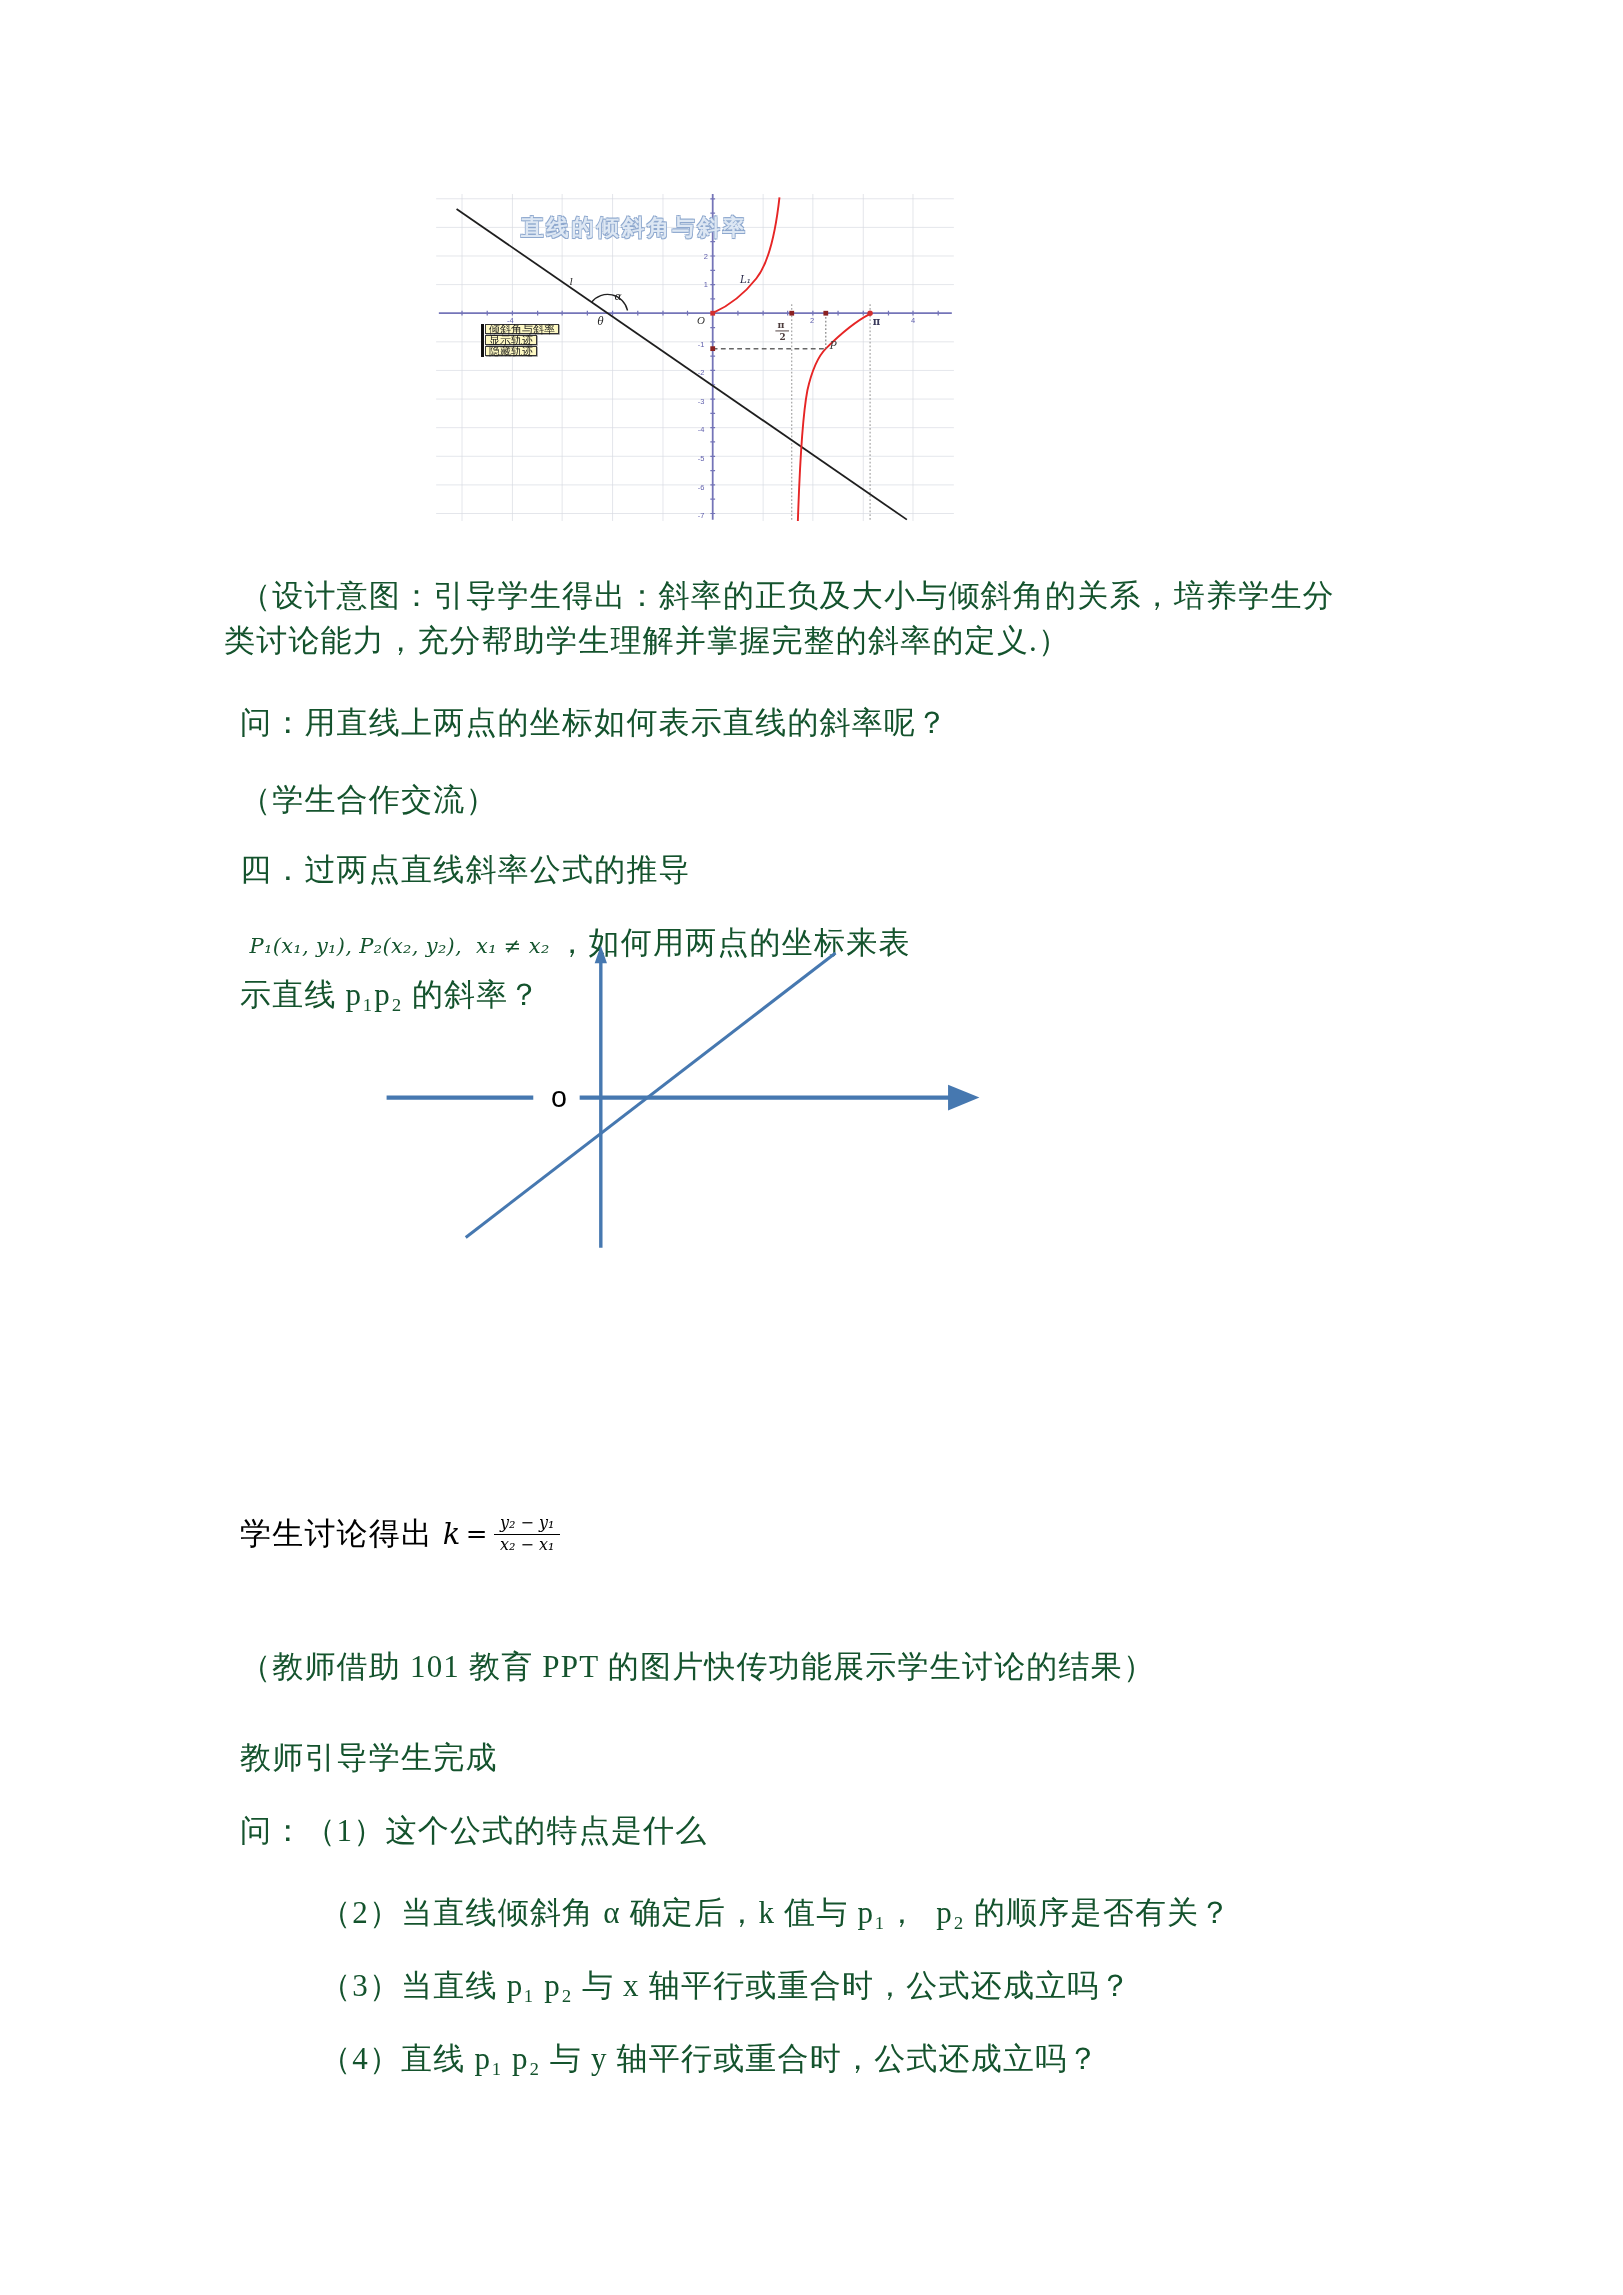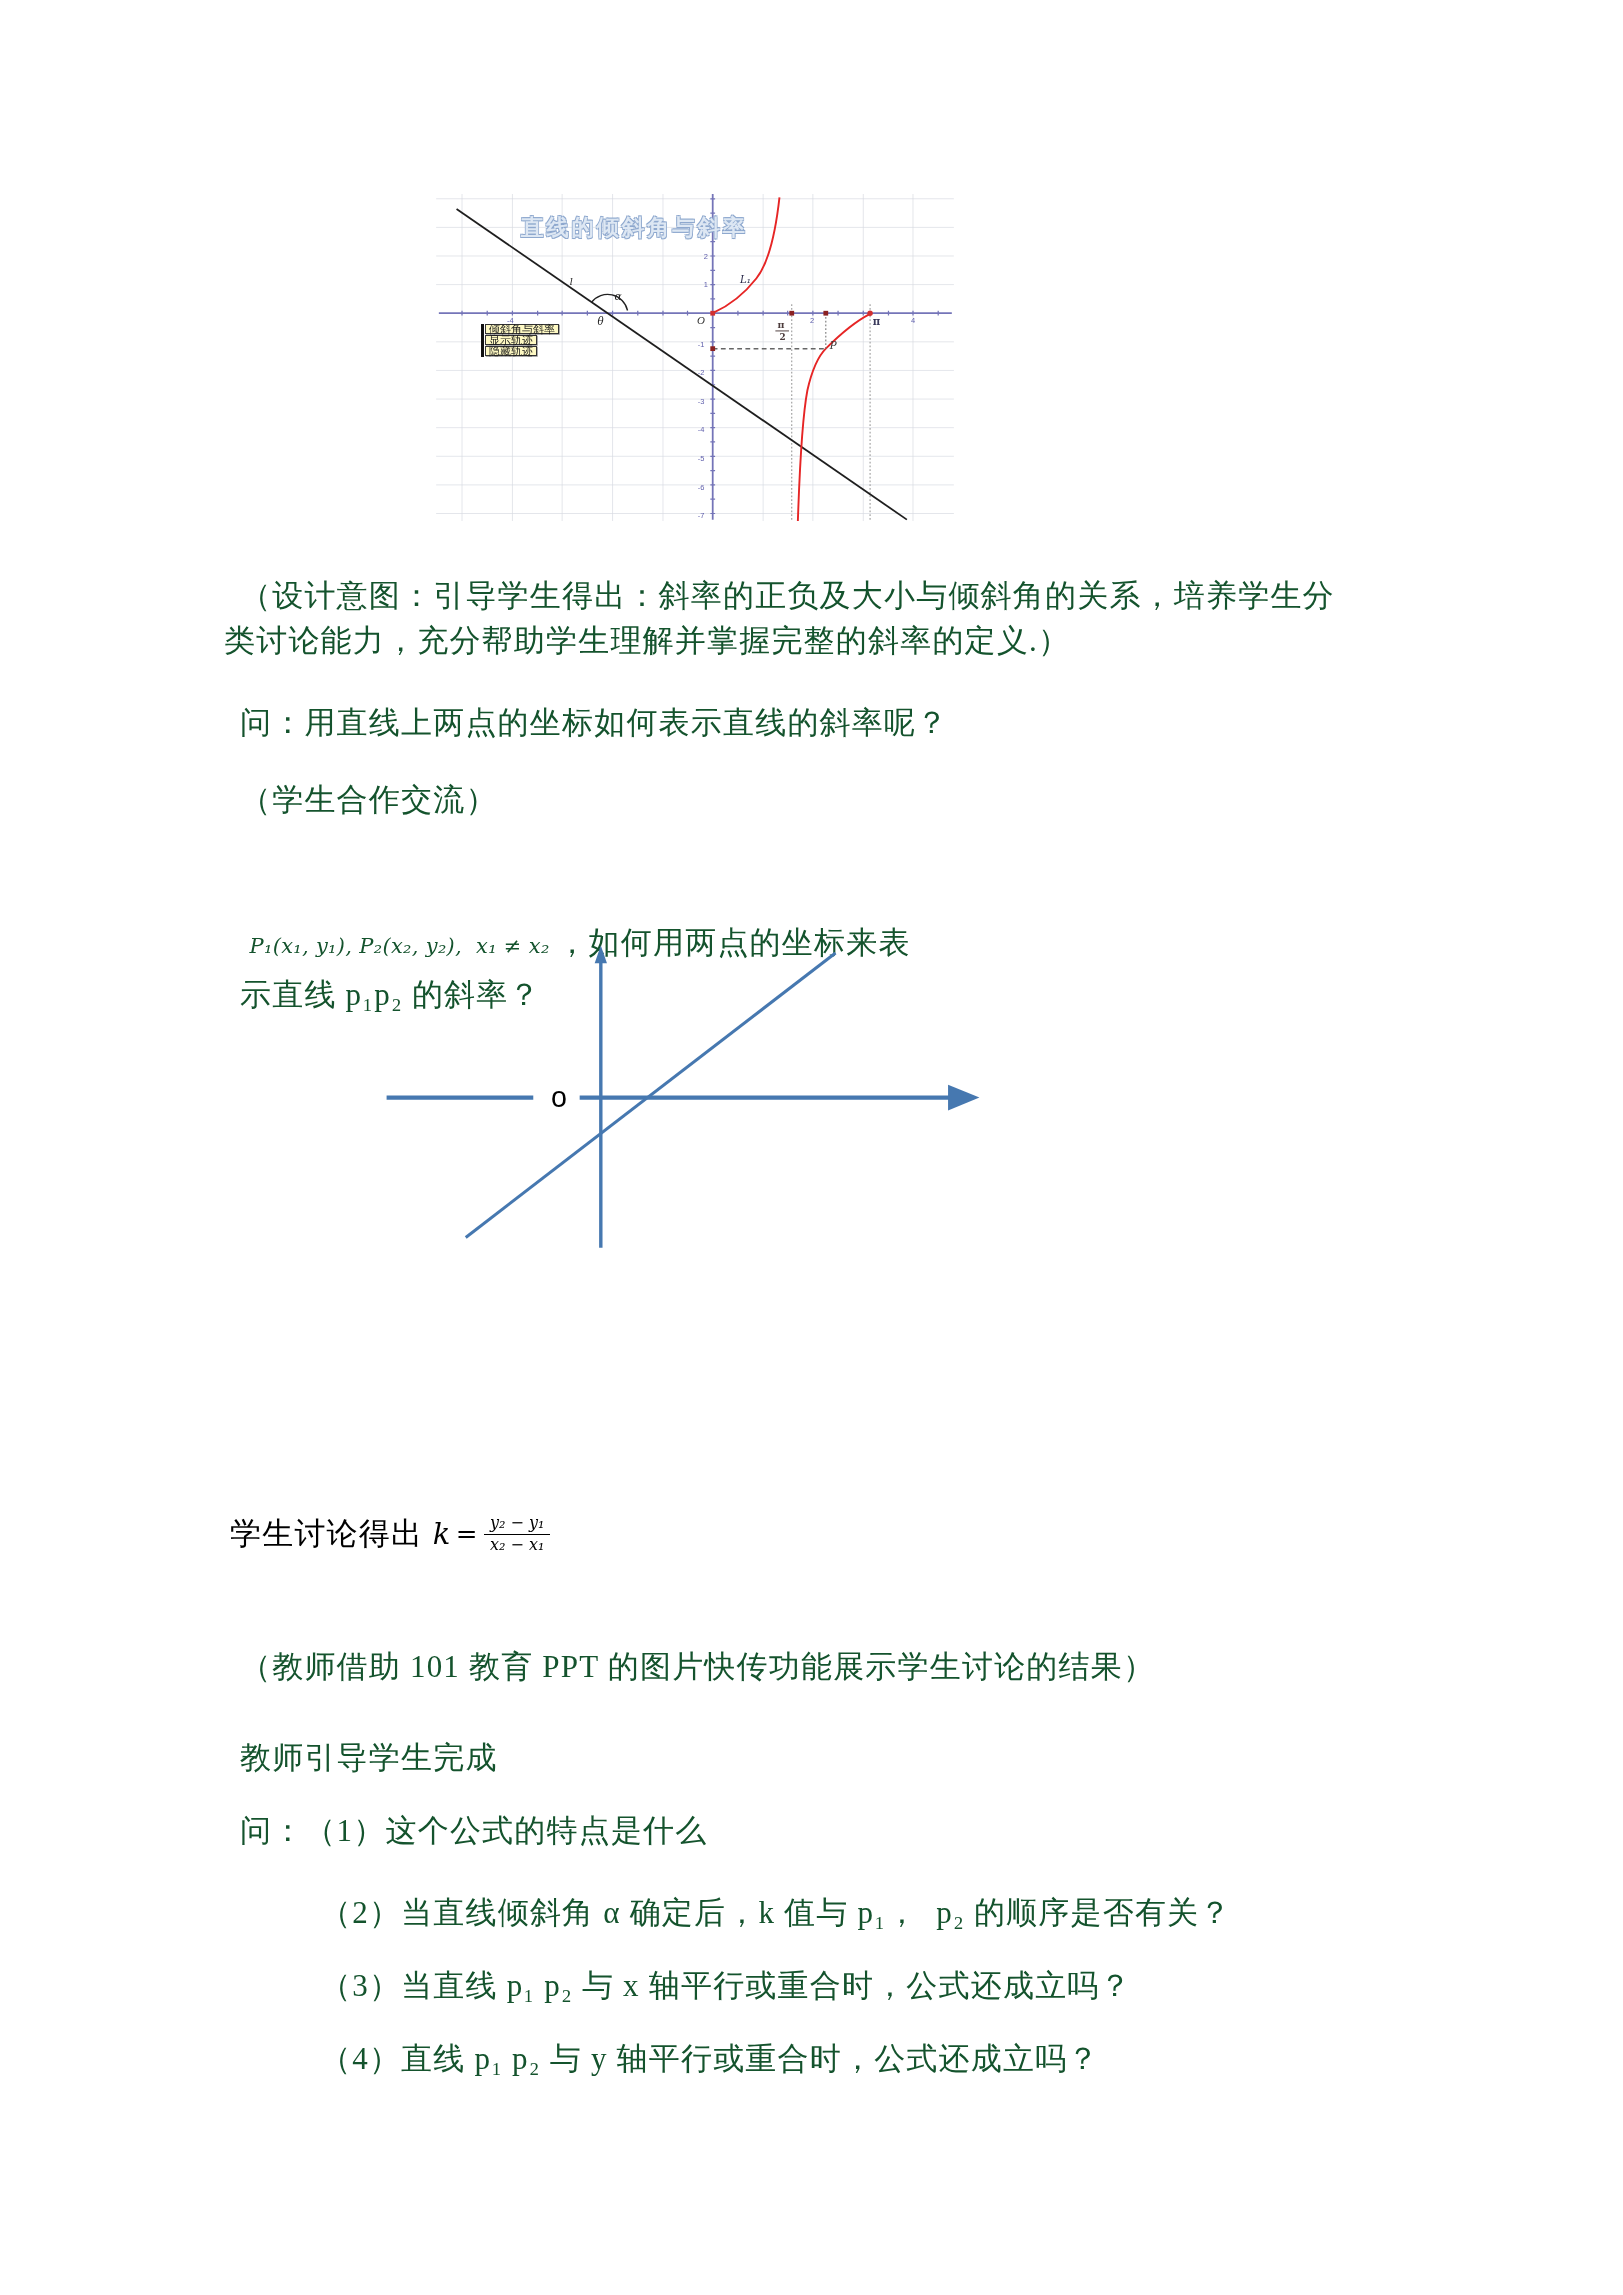--- a/index.html
+++ b/index.html
@@ -48,21 +48,21 @@
   }
   
   .inline-math{
     font-family:"DejaVu Serif","Liberation Serif",serif;
     font-style:italic;
     font-size:21px;
     letter-spacing:0.3px;
     padding:0 6.8px 0 9.5px;
   }
   .formula-row{
-    position:absolute;left:230px;top:1496px;
+    position:absolute;left:240px;top:1496px;
     display:flex;align-items:center;height:76px;
   }
   .formula-row .lead{font-size:31px;letter-spacing:1.2px;white-space:pre;}
   .math-k{font-family:"DejaVu Serif","Liberation Serif",serif;font-style:italic;font-size:29px;margin-left:9.5px;}
   .math-eq{font-family:"DejaVu Serif","Liberation Serif",serif;font-size:26px;margin:0 6.8px 0 5.5px;}
   .fraction{
     display:inline-block;text-align:center;
     font-family:"DejaVu Serif","Liberation Serif",serif;
     font-style:italic;font-size:16px;line-height:1.15;
     vertical-align:middle;
@@ -137,20 +137,21 @@
       <span class="applet-btn">倾斜角与斜率</span>
       <span class="applet-btn">显示轨迹</span>
       <span class="applet-btn">隐藏轨迹</span>
     </div>
   </div>
 
   <div class="para" style="left:240px;top:575px;">（设计意图：引导学生得出：斜率的正负及大小与倾斜角的关系，培养学生分</div>
   <div class="para" style="left:224px;top:620px;">类讨论能力，充分帮助学生理解并掌握完整的斜率的定义.）</div>
   <div class="para" style="left:240px;top:702px;">问：用直线上两点的坐标如何表示直线的斜率呢？</div>
   <div class="para" style="left:240px;top:779px;">（学生合作交流）</div>
+  <div class="para" style="left:240px;top:849px;">四．过两点直线斜率公式的推导</div>
 
   <div class="para" style="left:240px;top:922px;display:flex;align-items:baseline;">
     <span class="inline-math">P₁(x₁, y₁), P₂(x₂, y₂),  x₁ ≠ x₂</span><span>，如何用两点的坐标来表</span>
   </div>
   <div class="para" style="left:240px;top:974px;">示直线 p₁p₂ 的斜率？</div>
 
   <svg style="position:absolute;left:375px;top:944px;" width="614" height="314" viewBox="0 0 900 460">
     <path d="M331 20V445" stroke="#4678b0" stroke-width="5" fill="none"></path>
     <polygon points="331,2 322,28 340,28" fill="#4678b0"></polygon>
     <path d="M17 225H232" stroke="#4678b0" stroke-width="6" fill="none"></path>

